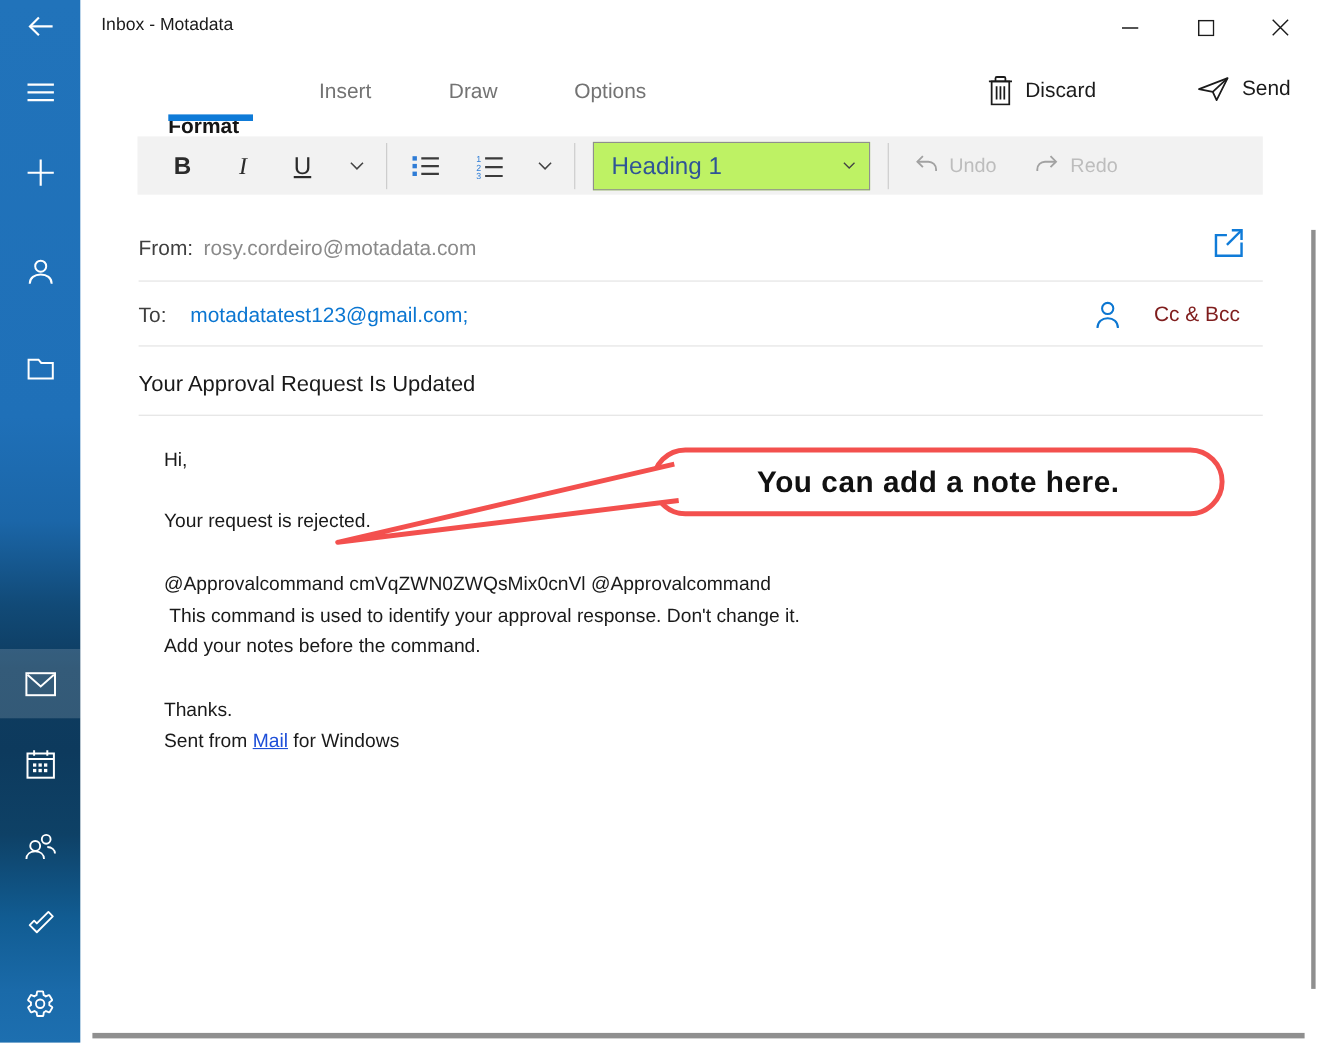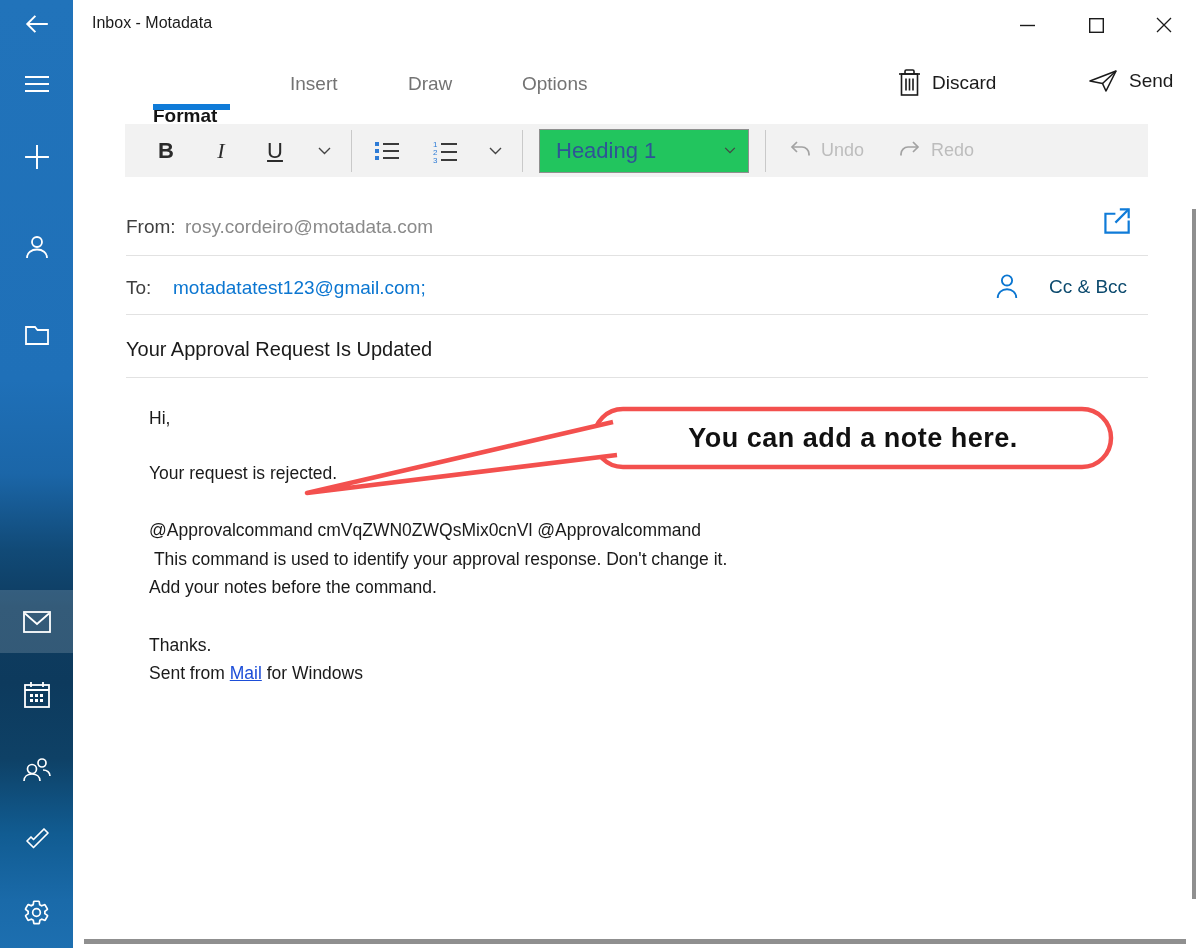--- a/index.html
+++ b/index.html
@@ -36,35 +36,35 @@
   .fmt-toolbar { position:absolute; left:125px; top:124px; width:1023px; height:53px;
     background:#f2f2f2; display:flex; align-items:center; padding-left:12px; }
   .tbtn { width:58px; height:44px; display:flex; align-items:center; justify-content:center;
     color:#2b2b2b; }
   .tbtn.b { font-weight:bold; font-size:22px; }
   .tbtn.i { font-style:italic; font-size:22px; font-family:"Liberation Serif", serif; width:52px; }
   .tbtn.u { text-decoration:underline; font-size:22px; width:56px; }
   .chev { width:42px; height:44px; display:flex; align-items:center; justify-content:center; }
   .tdiv { width:1px; height:42px; background:#c9c9c9; margin:0 6px; }
   .listicon { width:58px; height:44px; display:flex; align-items:center; justify-content:center; }
-  .heading-box { width:210px; height:44px; background:#22c55e; border:1px solid #8f8f8f;
+  .heading-box { width:252px; height:44px; background:#bef264; border:1px solid #8f8f8f;
     margin:0 10px; display:flex; align-items:center; justify-content:space-between;
     padding:0 12px 0 16px; }
   .heading-box .hlabel { font-size:22px; color:#2f5496; }
   .histbtn { display:flex; align-items:center; gap:9px; margin-left:16px; }
   .histbtn .hlabel2 { font-size:18px; color:#bdbdbd; }
   .histbtn.redo { margin-left:34px; }
 
   
   .hline { position:absolute; left:126px; width:1022px; height:1px; background:#e2e2e2; }
   .field-label { position:absolute; font-size:19px; color:#3f3f3f; }
   .field-value { position:absolute; font-size:19px; }
   .from-val { color:#8a8a8a; }
   .to-val { color:#0b76d1; }
-  .ccbcc { position:absolute; left:1049px; top:276px; font-size:19px; color:#0c4a6e; }
+  .ccbcc { position:absolute; left:1049px; top:276px; font-size:19px; color:#7f1d1d; }
   .popout { position:absolute; left:1101px; top:206px; }
   .to-person { position:absolute; left:994px; top:272px; }
   .subject { position:absolute; left:126px; top:338px; font-size:20px; color:#1a1a1a; }
 
   
   .bodyline { position:absolute; left:127px; font-size:17.5px; color:#1a1a1a;
     line-height:28.5px; white-space:pre-wrap;margin-left:22px; }
   .maillink { color:#1d4ed8; text-decoration:underline; }
 
   

